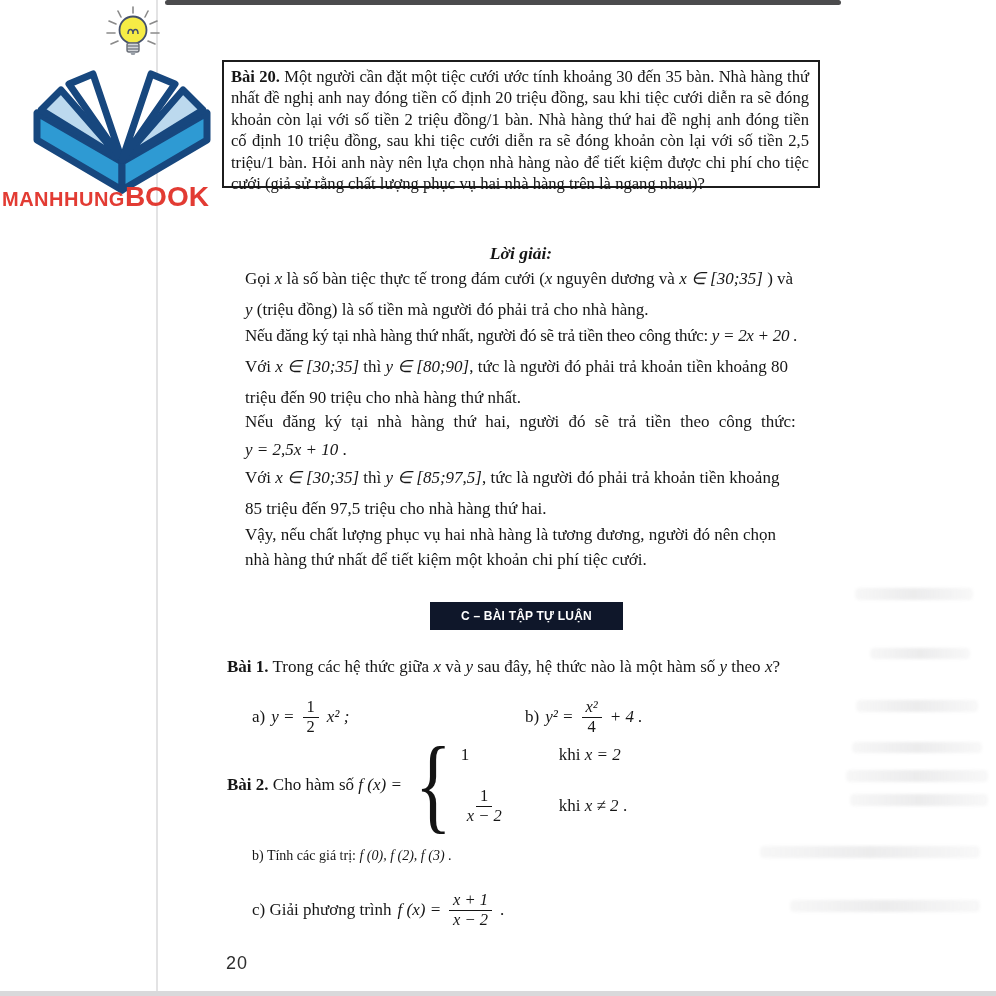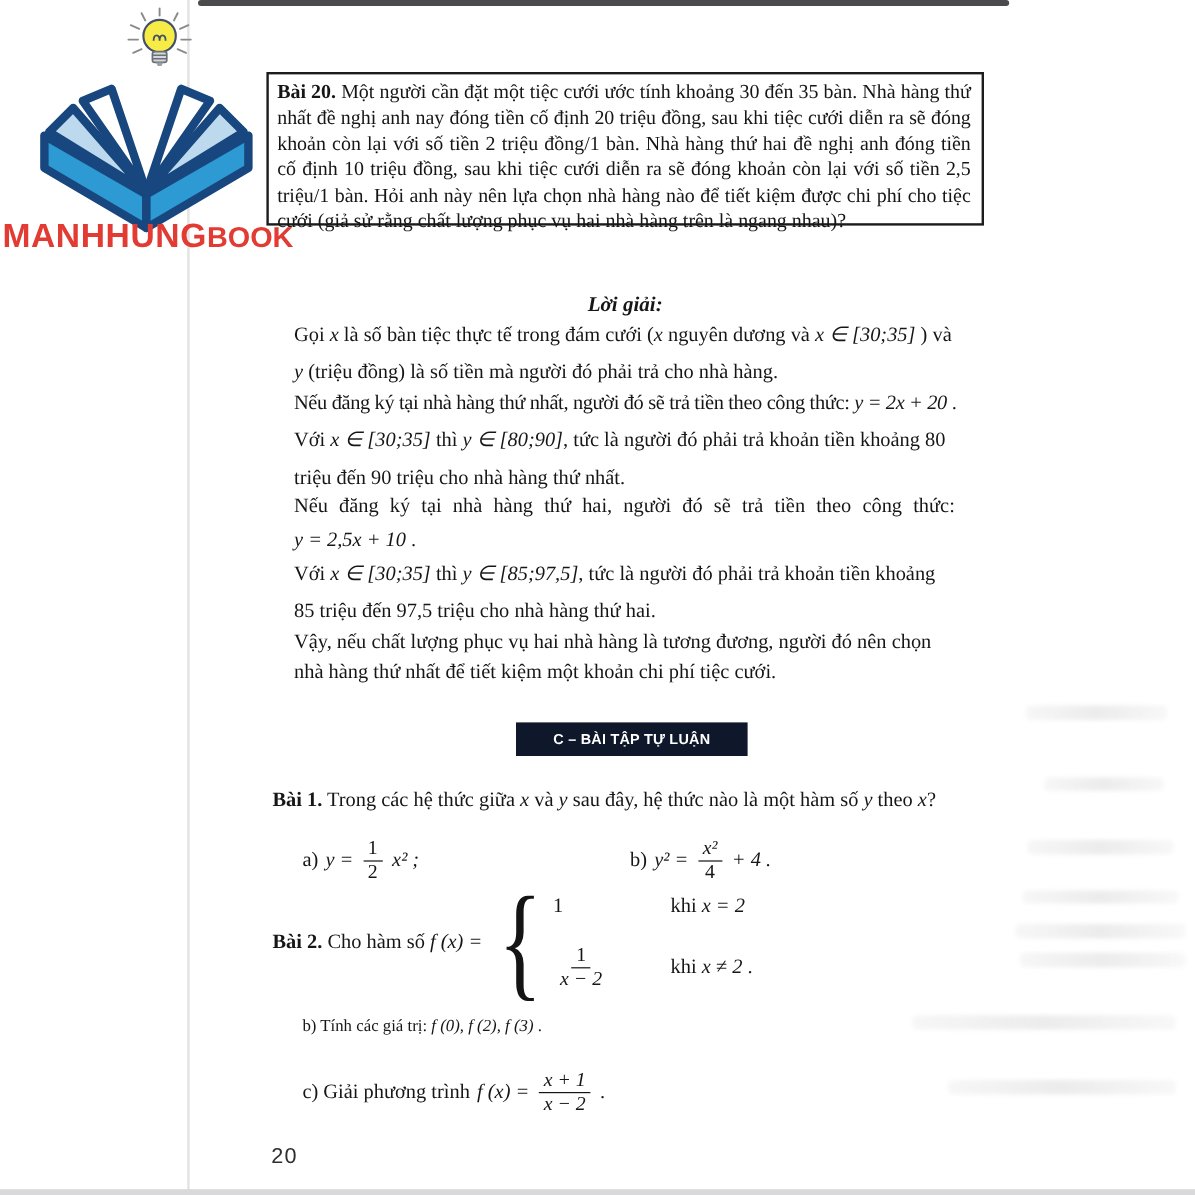--- a/index.html
+++ b/index.html
@@ -9,22 +9,22 @@
   .edge-line{position:absolute;left:156px;top:0;width:2px;height:996px;background:#e3e3e4;}
   .top-bar{position:absolute;left:165px;top:0;width:676px;height:5px;background:#4b4b4d;border-radius:3px;}
   .bottom-bar{position:absolute;left:0;bottom:0;width:996px;height:5px;background:#d9d9db;}
   .bleed{position:absolute;filter:blur(1.6px);border-radius:4px;opacity:.55;
          background:linear-gradient(90deg,rgba(150,150,152,.14),rgba(140,140,145,.30),rgba(150,150,152,.12));}
   
   .logo-bulb{position:absolute;left:100px;top:5px;}
   .logo-book{position:absolute;left:25px;top:50px;}
   .brand{position:absolute;left:2px;top:180px;white-space:nowrap;line-height:34px;
          font-family:"Liberation Sans",sans-serif;font-weight:bold;color:#e23b33;}
-  .brand .b1{font-size:28px;letter-spacing:.5px;}
-  .brand .b2{font-size:24px;letter-spacing:0;}
+  .brand .b1{font-size:20px;letter-spacing:.5px;}
+  .brand .b2{font-size:28px;letter-spacing:0;}
   
   .problem-box{position:absolute;left:222px;top:60px;width:598px;height:128px;border:2px solid #1c1c1c;
                box-sizing:border-box;padding:4px 9px 3px 7px;background:rgba(255,255,255,0);}
   .problem-box p{margin:0;font-size:16.6px;line-height:21.4px;text-align:justify;}
   .bold{font-weight:bold;}
   
   .sol-title{position:absolute;left:222px;top:243px;width:598px;text-align:center;
              font-weight:bold;font-style:italic;font-size:17.5px;}
   .sol-line{position:absolute;left:245px;width:600px;font-size:17px;white-space:nowrap;}
   .math{font-style:italic;}

